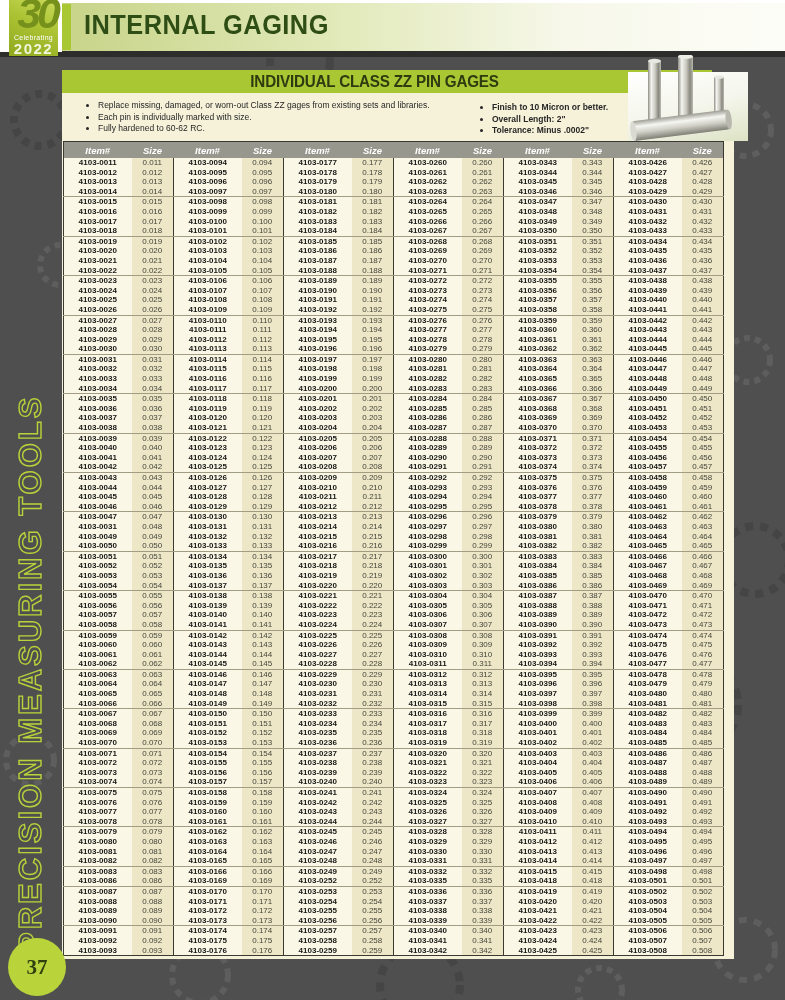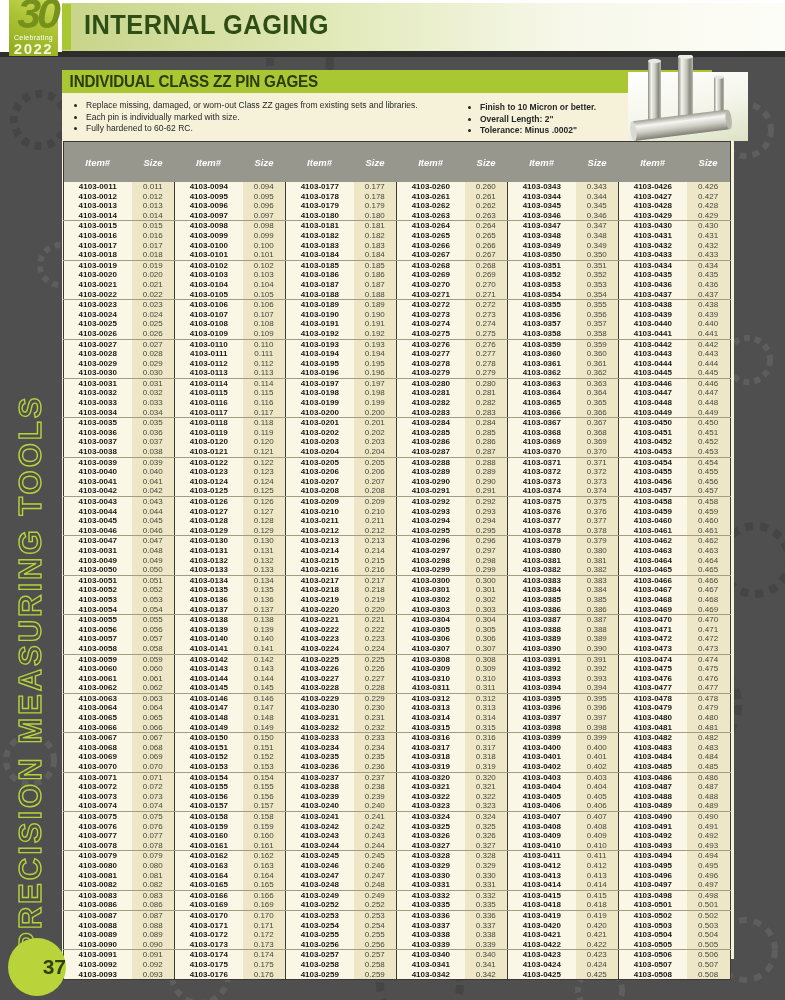--- a/index.html
+++ b/index.html
@@ -24,53 +24,53 @@
     font-size:15px;font-weight:700;color:#F2F6DC;letter-spacing:1.5px;line-height:1;}
   #titlebar{left:62px;top:0;width:723px;height:52px;z-index:2;
     background:linear-gradient(90deg,#C7D488 0%,#E3EABC 40%,#F7F8EA 70%,#FDFDF8 100%);
     border-top:3px solid #ffffff;box-sizing:border-box;}
   #titlebar-accent{left:62px;top:4px;width:9px;height:46px;background:#A9C733;z-index:3;}
   #page-title{left:84px;top:10px;z-index:3;margin:0;
     font-size:27px;font-weight:800;color:#2F4E16;letter-spacing:.5px;
     transform:scaleX(.94);transform-origin:left center;white-space:nowrap;}
   #title-underline{left:0;top:51px;width:785px;height:6px;background:#2D2D2B;z-index:2;}
   
-  #section-bar{left:62px;top:70px;width:650px;height:23px;background:#A9C733;z-index:2;}
+  #section-bar{left:62px;top:70px;width:650px;height:23px;background:#A9C733;z-index:2;text-align:center;}
   #section-bar span{display:block;padding-left:8px;line-height:24px;
     font-size:16px;font-weight:900;color:#2E3A10;letter-spacing:-.2px;
     transform:scaleX(.95);transform-origin:left center;white-space:nowrap;}
   #panel{left:62px;top:93px;width:672px;height:866px;background:#F6F2DA;z-index:1;}
   .bullets{position:absolute;margin:0;padding:0 0 0 14px;list-style:disc;}
-  .bullets li{font-size:8.5px;line-height:11.5px;color:#262626;}
+  .bullets li{font-size:8.5px;line-height:11.5px;color:#262626;margin-left:12px;}
   #bullets-left{left:10px;top:7px;width:390px;}
   #bullets-right{left:404px;top:9px;width:170px;font-weight:bold;}
   
   #pins-box{left:628px;top:72px;width:120px;height:69px;z-index:3;
     background:linear-gradient(165deg,#ffffff 0%,#F4F5EA 55%,#DCE2C4 100%);}
   #pins-art{left:628px;top:55px;width:120px;height:86px;z-index:4;}
   
   #gage-table{position:absolute;left:1px;top:48px;border-collapse:collapse;table-layout:fixed;
     border:1px solid #3A3A33;}
   #gage-table col.c-item{width:68px;}
   #gage-table col.c-size{width:42px;}
-  #gage-table th{height:16px;padding:12px;background:#98978E;color:#ffffff;
+  #gage-table th{height:16px;padding:0;background:#98978E;color:#ffffff;
     font-size:9.5px;font-weight:700;font-style:italic;text-align:center;}
   #gage-table td{height:9.6px;padding:0;font-size:8px;line-height:9.6px;
     text-align:center;white-space:nowrap;overflow:hidden;}
   #gage-table td.item{font-weight:700;color:#181815;background:#FAF7E7;
     border-left:1px solid #3A3A33;}
   #gage-table td.size{color:#45453A;background:#EDE7C8;}
   #gage-table tr.g td{border-bottom:1px solid #A19C82;}
   
   #sidebar-label{left:4px;top:325px;height:628px;width:54px;z-index:2;
     writing-mode:vertical-rl;transform:rotate(180deg);
     font-size:31px;font-weight:700;letter-spacing:3px;line-height:54px;
     color:#4F4F4F;-webkit-text-stroke:1.4px #B7D23A;white-space:nowrap;text-align:left;}
   #page-badge{left:8px;top:938px;width:58px;height:58px;border-radius:50%;
-    background:#B9D43B;z-index:5;display:flex;align-items:center;justify-content:flex-end;}
+    background:#B9D43B;z-index:5;display:flex;align-items:center;justify-content:center;font-family:Liberation Serif, serif;}
   #page-badge span{font-size:21px;font-weight:800;color:#2F3F10;}
 </style>
 </head>
 <body>
 
 <svg id="gear-layer" class="abs" viewBox="0 0 785 1000" xmlns="http://www.w3.org/2000/svg">
   <g fill="none" stroke="#454545" stroke-width="8">
     <circle cx="140" cy="185" r="40" stroke-dasharray="9 8"></circle>
     <circle cx="140" cy="185" r="26" stroke-width="3"></circle>
     <circle cx="300" cy="62" r="30" stroke-dasharray="8 7"></circle>

